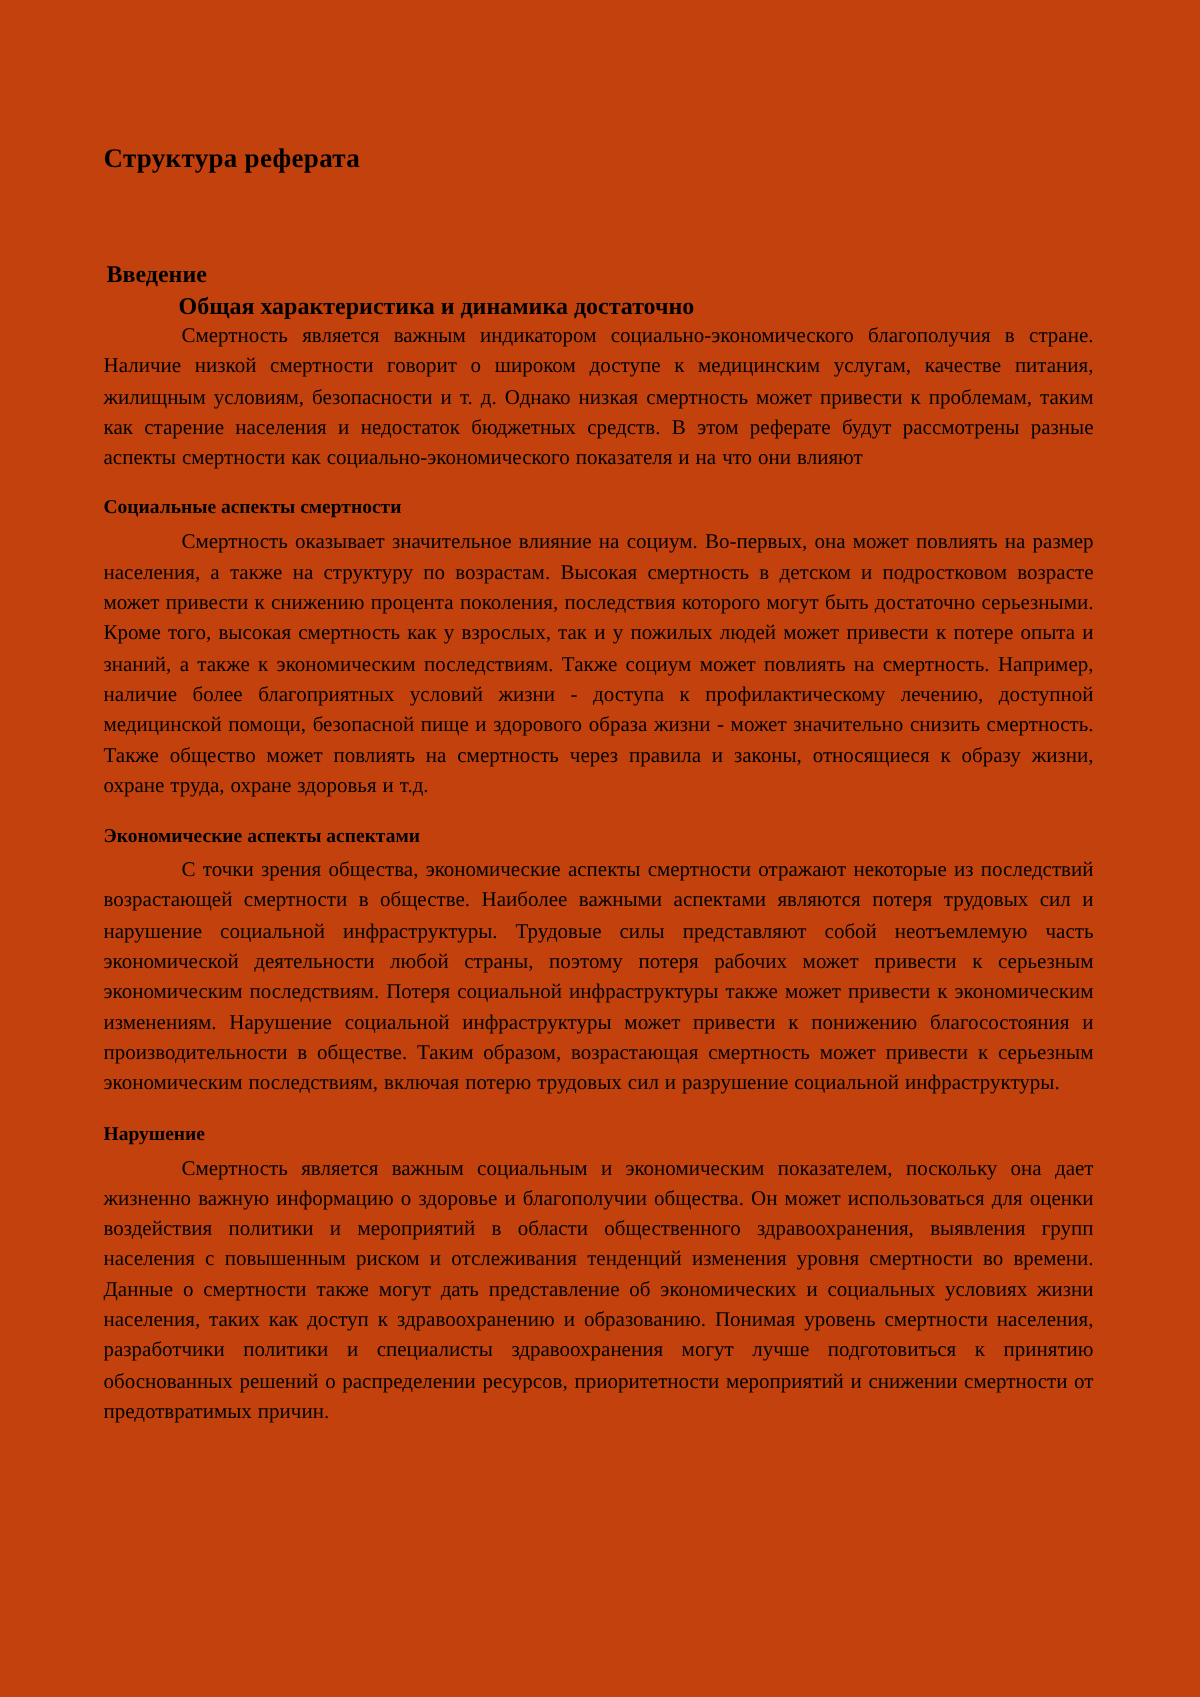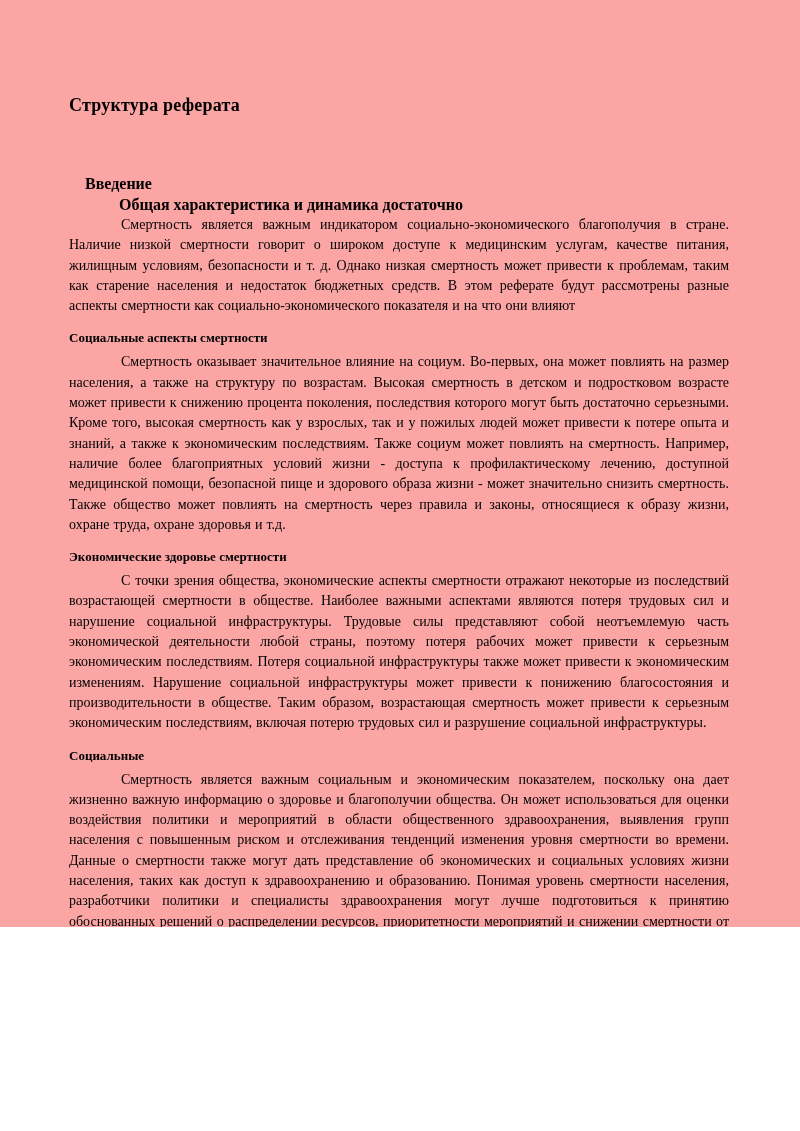--- a/index.html
+++ b/index.html
@@ -3,40 +3,40 @@
 <meta charset="utf-8">
 <style>
   html, body {
     margin: 0;
     padding: 0;
     background: #ffffff;
   }
   .page {
     position: relative;
     width: 800px;
-    height: 927px;
-    background: #fca5a5;
+    height: 1131px;
+    background: #c2410c;
     color: #000000;
     font-family: "Liberation Serif", "DejaVu Serif", serif;
     overflow: hidden;
     box-sizing: border-box;
     padding: 0 71px 0 69px;
   }
   .doc-title {
     font-size: 18px;
     font-weight: bold;
     line-height: 22px;
     margin: 94px 0 0 0;
     letter-spacing: 0.2px;
   }
   .h-small {
     font-size: 16px;
     font-weight: bold;
     line-height: 21px;
-    margin: 57px 0 0 16px;
+    margin: 57px 0 0 2px;
   }
   .h-sub {
     font-size: 16px;
     font-weight: bold;
     line-height: 21px;
     margin: 0;
     padding-left: 50px;
   }
   .section-heading {
     font-size: 13px;
@@ -66,22 +66,22 @@
     <h4 class="h-sub">Общая характеристика и динамика достаточно</h4>
     <p class="body-par">Смертность является важным индикатором социально-экономического благополучия в стране. Наличие низкой смертности говорит о широком доступе к медицинским услугам, качестве питания, жилищным условиям, безопасности и т. д. Однако низкая смертность может привести к проблемам, таким как старение населения и недостаток бюджетных средств. В этом реферате будут рассмотрены разные аспекты смертности как социально-экономического показателя и на что они влияют</p>
   </div>
 
   <div class="section">
     <h2 class="section-heading">Социальные аспекты смертности</h2>
     <p class="body-par">Смертность оказывает значительное влияние на социум. Во-первых, она может повлиять на размер населения, а также на структуру по возрастам. Высокая смертность в детском и подростковом возрасте может привести к снижению процента поколения, последствия которого могут быть достаточно серьезными. Кроме того, высокая смертность как у взрослых, так и у пожилых людей может привести к потере опыта и знаний, а также к экономическим последствиям. Также социум может повлиять на смертность. Например, наличие более благоприятных условий жизни - доступа к профилактическому лечению, доступной медицинской помощи, безопасной пище и здорового образа жизни - может значительно снизить смертность. Также общество может повлиять на смертность через правила и законы, относящиеся к образу жизни, охране труда, охране здоровья и т.д.</p>
   </div>
 
   <div class="section">
-    <h2 class="section-heading">Экономические здоровье смертности</h2>
+    <h2 class="section-heading">Экономические аспекты аспектами</h2>
     <p class="body-par">С точки зрения общества, экономические аспекты смертности отражают некоторые из последствий возрастающей смертности в обществе. Наиболее важными аспектами являются потеря трудовых сил и нарушение социальной инфраструктуры. Трудовые силы представляют собой неотъемлемую часть экономической деятельности любой страны, поэтому потеря рабочих может привести к серьезным экономическим последствиям. Потеря социальной инфраструктуры также может привести к экономическим изменениям. Нарушение социальной инфраструктуры может привести к понижению благосостояния и производительности в обществе. Таким образом, возрастающая смертность может привести к серьезным экономическим последствиям, включая потерю трудовых сил и разрушение социальной инфраструктуры.</p>
   </div>
 
   <div class="section">
-    <h2 class="section-heading">Социальные</h2>
+    <h2 class="section-heading">Нарушение</h2>
     <p class="body-par">Смертность является важным социальным и экономическим показателем, поскольку она дает жизненно важную информацию о здоровье и благополучии общества. Он может использоваться для оценки воздействия политики и мероприятий в области общественного здравоохранения, выявления групп населения с повышенным риском и отслеживания тенденций изменения уровня смертности во времени. Данные о смертности также могут дать представление об экономических и социальных условиях жизни населения, таких как доступ к здравоохранению и образованию. Понимая уровень смертности населения, разработчики политики и специалисты здравоохранения могут лучше подготовиться к принятию обоснованных решений о распределении ресурсов, приоритетности мероприятий и снижении смертности от предотвратимых причин.</p>
   </div>
 
 </div>
 
 </body></html>

